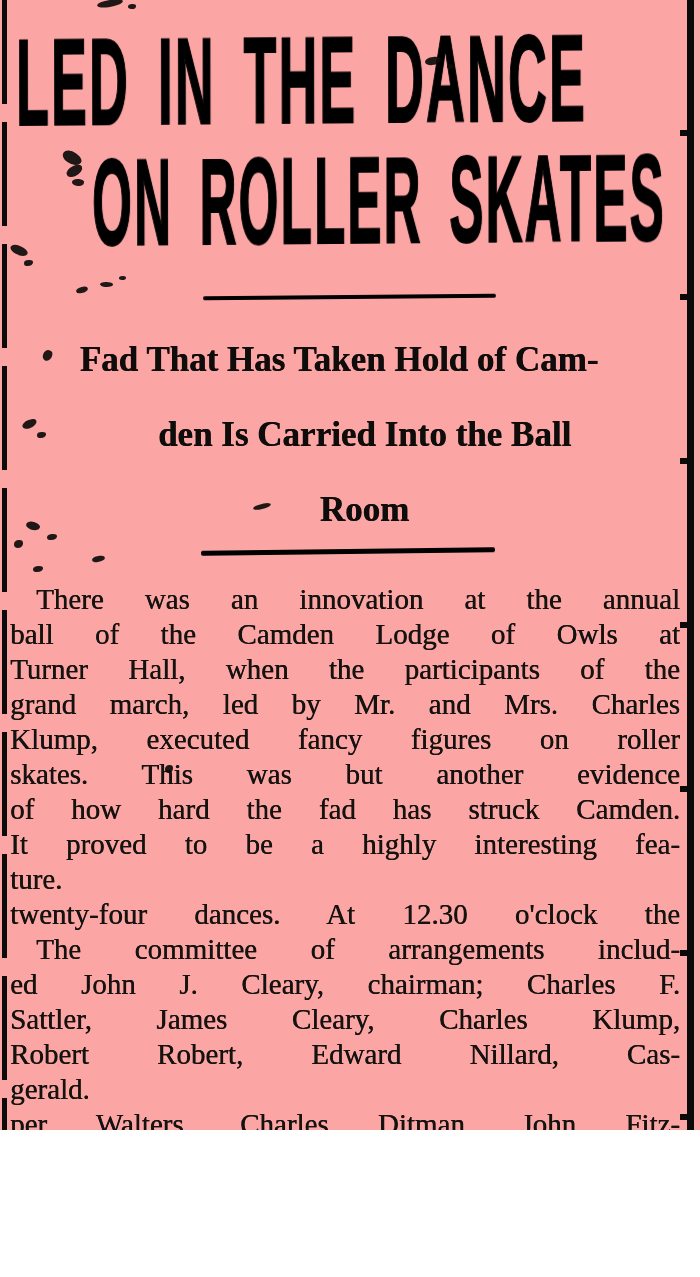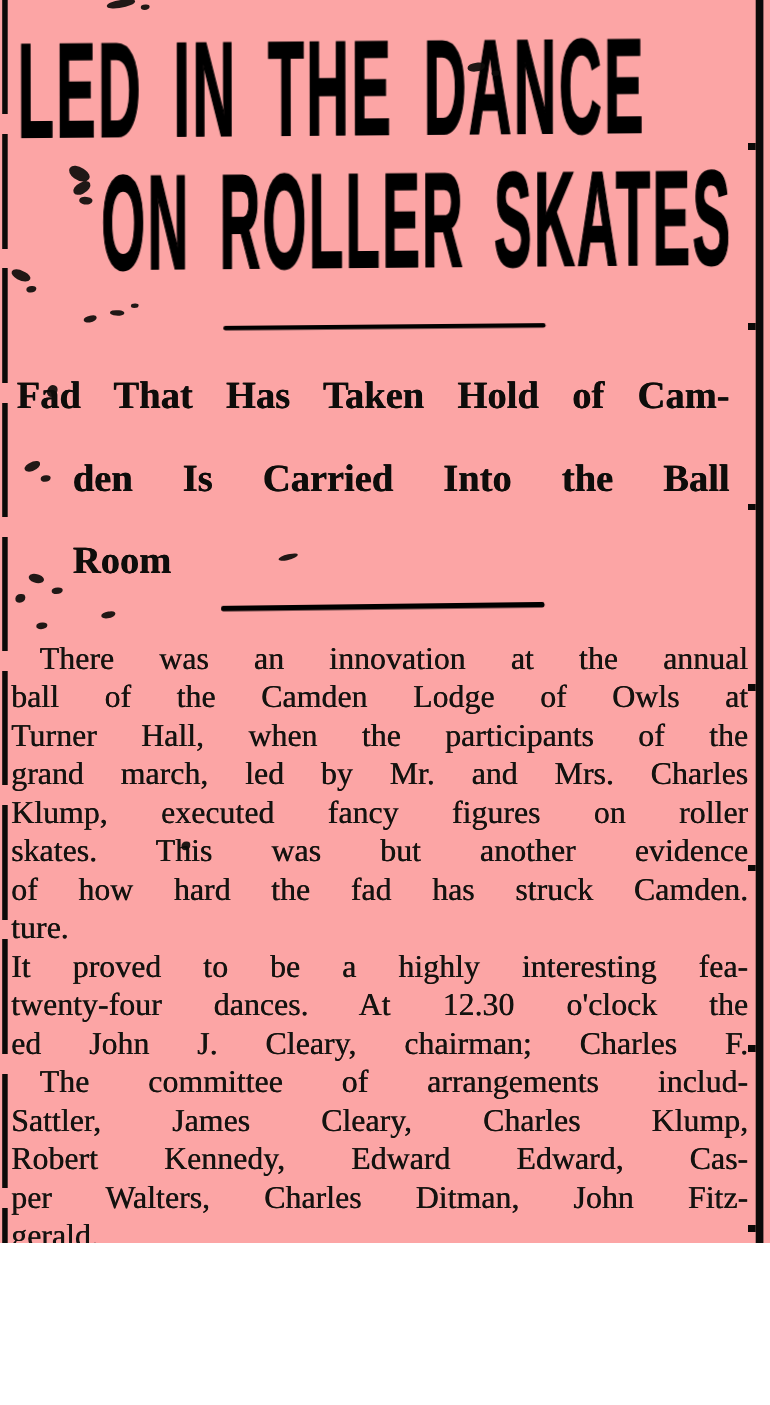--- a/index.html
+++ b/index.html
@@ -60,21 +60,21 @@
   .j { text-align: justify; }
   .j::after { content: ""; display: inline-block; width: 100%; height: 0; }
 
   
   .subhead {
     position: absolute; left: 15px; top: 336px; width: 648px; margin: 0;
     font-family: "Liberation Serif", serif;
     font-weight: 700; font-size: 35px; color: #0e0d0b;
     text-shadow: 0.5px 0 0 currentColor;
   }
-  .sub-line { height: 48px; line-height: 48px; overflow: hidden; margin-bottom: 27px; }
+  .sub-line { height: 48px; line-height: 48px; overflow: hidden; margin-bottom: 27px; text-align: center; }
   .sub-2, .sub-3 { margin-left: 51px; }
 
   
   .body-copy {
     position: absolute; left: 10px; top: 582px; width: 670px;
     font-size: 29px; color: #141310;
     text-shadow: 0.4px 0 0 currentColor;
   }
   .b-line { height: 35px; line-height: 35px; overflow: hidden; }
   .indent { text-indent: 26px; }
@@ -111,33 +111,33 @@
 
   <div class="body-copy">
     <div class="para">
       <div class="b-line j indent">There was an innovation at the annual</div>
       <div class="b-line j">ball of the Camden Lodge of Owls at</div>
       <div class="b-line j">Turner Hall, when the participants of the</div>
       <div class="b-line j">grand march, led by Mr. and Mrs. Charles</div>
       <div class="b-line j">Klump, executed fancy figures on roller</div>
       <div class="b-line j">skates. This was but another evidence</div>
       <div class="b-line j">of how hard the fad has struck Camden.</div>
+      <div class="b-line j">It proved to be a highly interesting fea-</div>
       <div class="b-line">ture.</div>
-      <div class="b-line j">It proved to be a highly interesting fea-</div>
     </div>
     <div class="para">
       <div class="b-line j">twenty-four dances.  At 12.30 o'clock the</div>
     </div>
     <div class="para">
+      <div class="b-line j indent">The committee of arrangements includ-</div>
       <div class="b-line j">ed John J. Cleary, chairman; Charles F.</div>
-      <div class="b-line j indent">The committee of arrangements includ-</div>
       <div class="b-line j">Sattler, James Cleary, Charles Klump,</div>
-      <div class="b-line j">Robert Kennedy, Edward Edward, Cas-</div>
+      <div class="b-line j">Robert Robert, Edward Nillard, Cas-</div>
+      <div class="b-line">gerald.</div>
       <div class="b-line j">per Walters, Charles Ditman, John Fitz-</div>
-      <div class="b-line">gerald.</div>
     </div>
   </div>
 
   <div class="bottom-bar"></div>
 
   <div class="speck" style="left:97px;top:0;width:26px;height:7px;transform:rotate(-8deg);"></div>
   <div class="speck" style="left:128px;top:4px;width:8px;height:5px;"></div>
   <div class="speck" style="left:425px;top:57px;width:16px;height:8px;transform:rotate(-5deg);"></div>
   <div class="speck" style="left:447px;top:64px;width:7px;height:5px;"></div>
   <div class="speck" style="left:62px;top:152px;width:20px;height:12px;transform:rotate(35deg);"></div>

